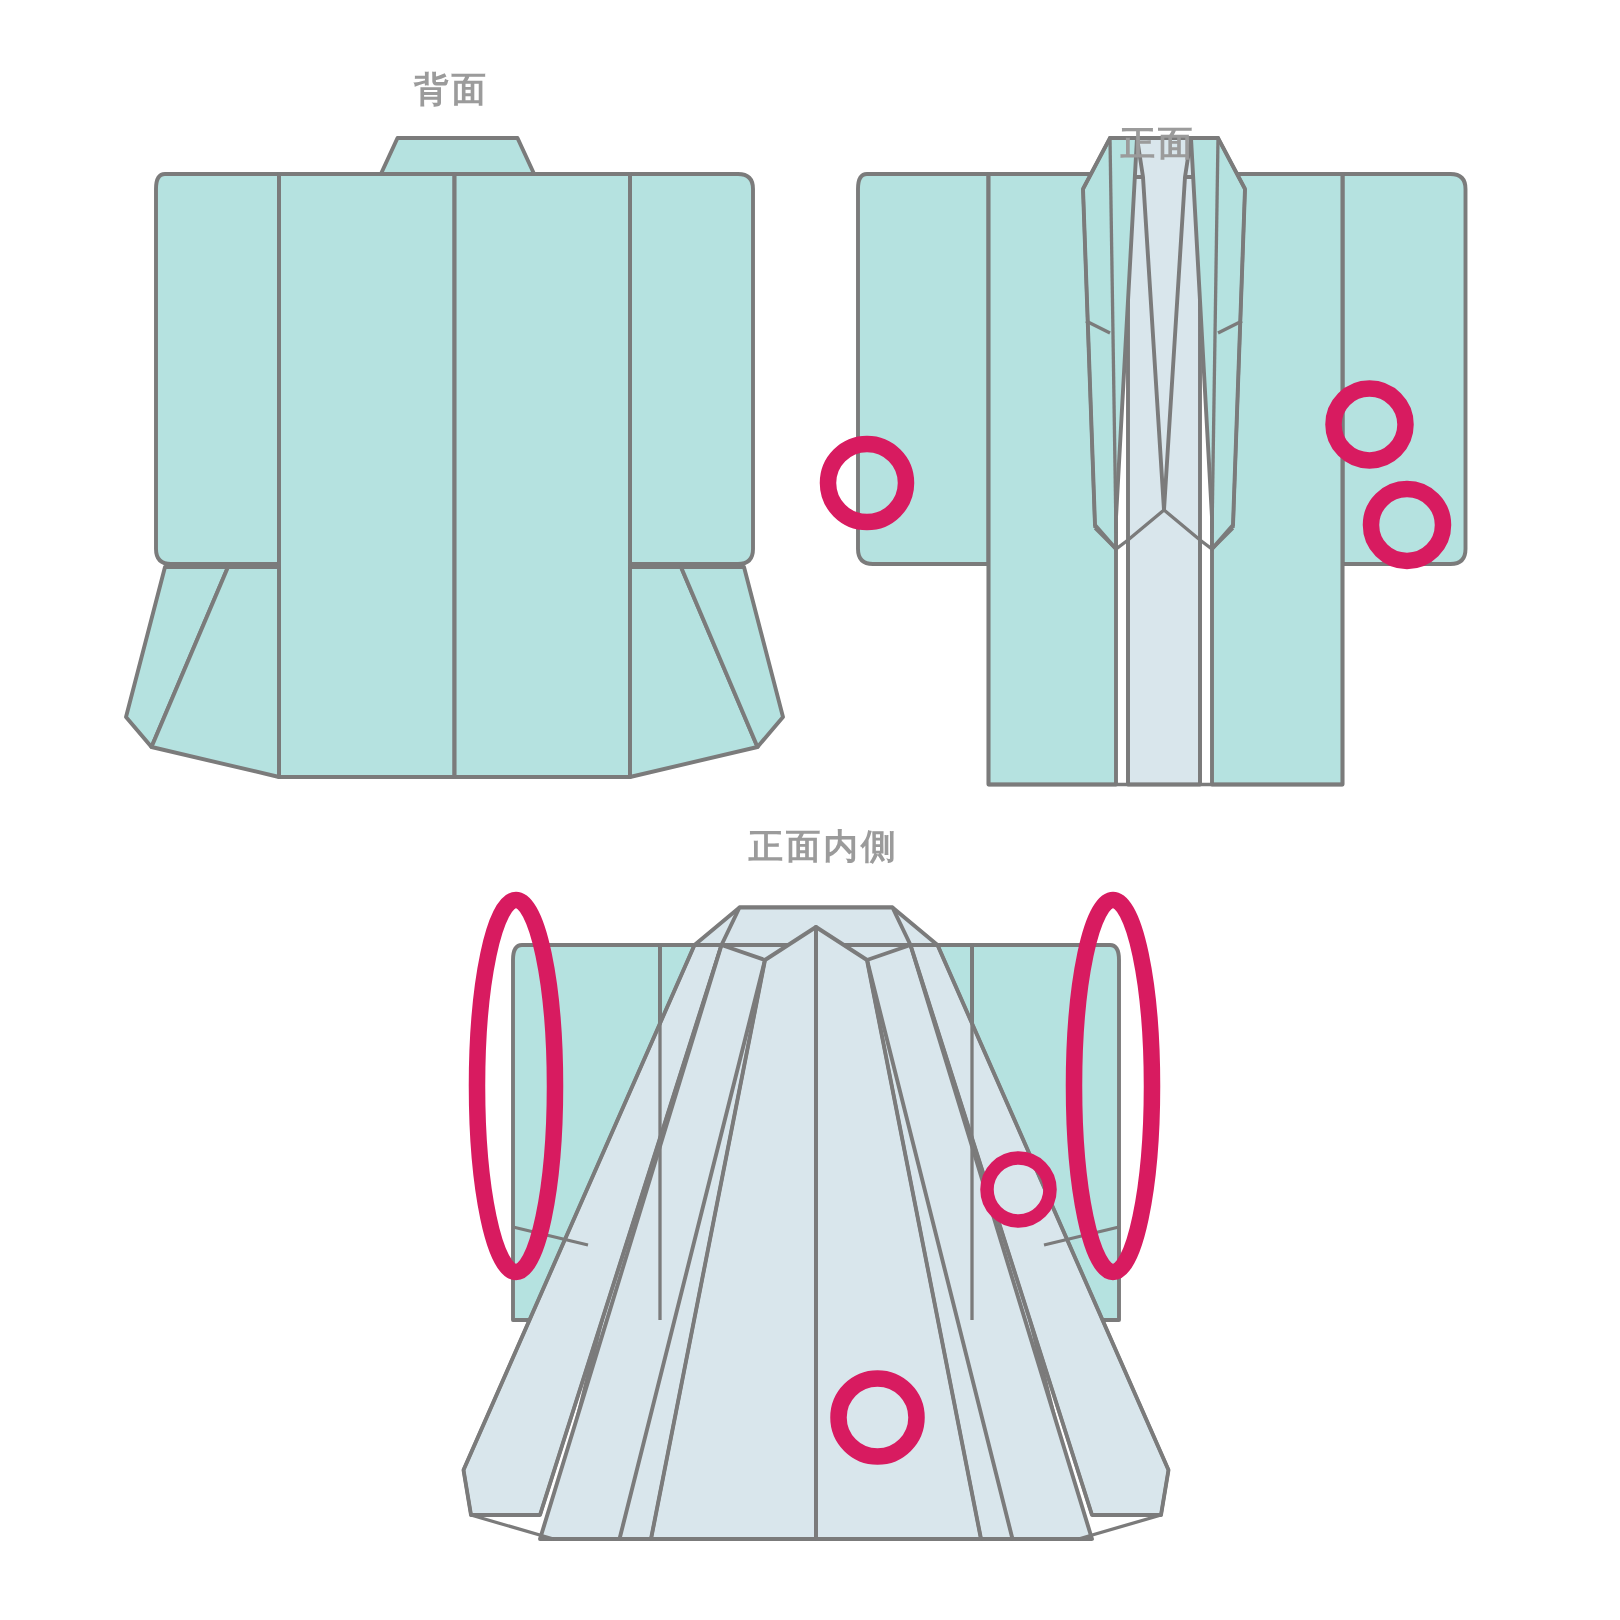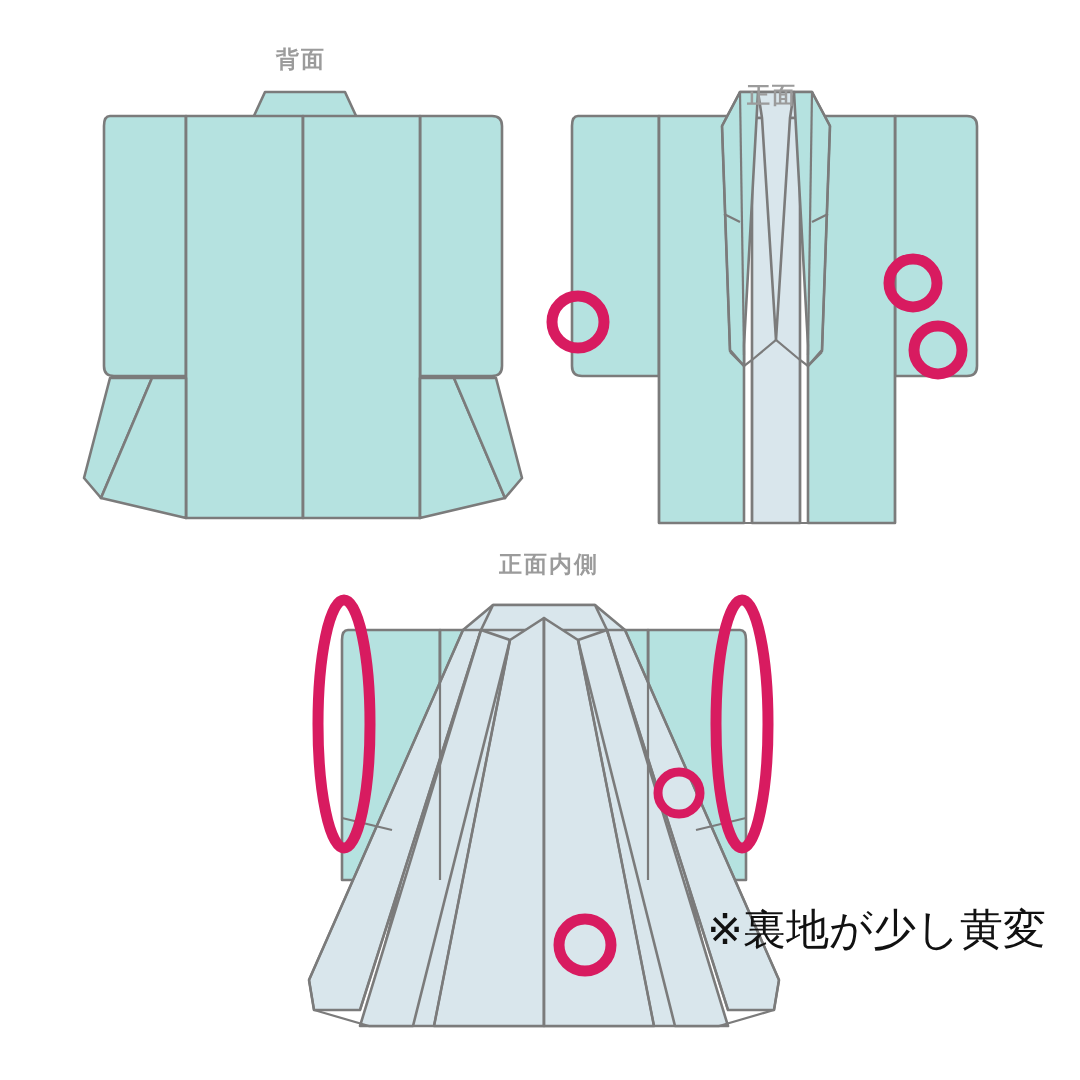--- a/index.html
+++ b/index.html
@@ -180,15 +180,14 @@
       <circle class="mark" cx="585" cy="945" r="26"></circle>
     </g>
   </svg>
 
   <div class="view-label" id="label-back">背面</div>
 
   <div class="view-label" id="label-front">正面</div>
 
   <div class="view-label" id="label-inner">正面内側</div>
 
-  <div class="note-text">※裏地が少し黄変</div>
 
 </div>
 
 </body></html>

